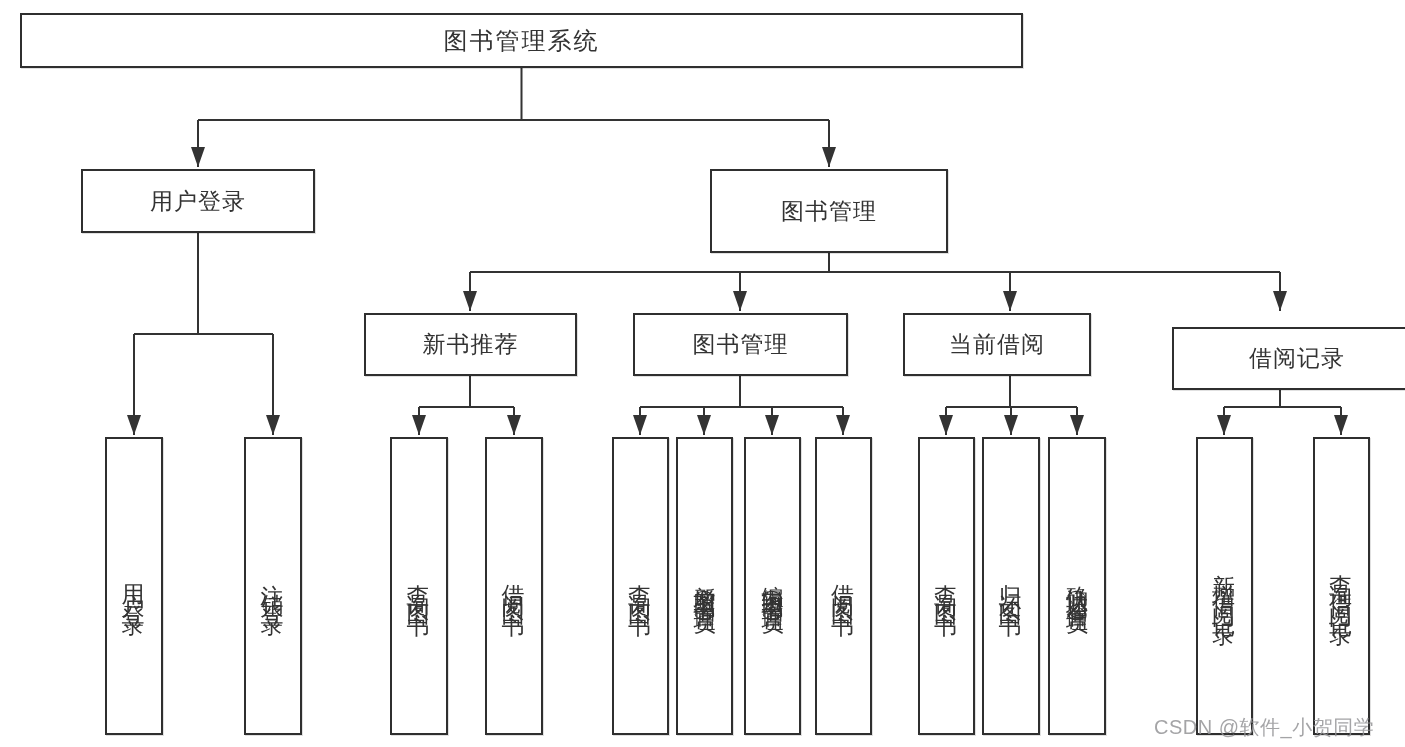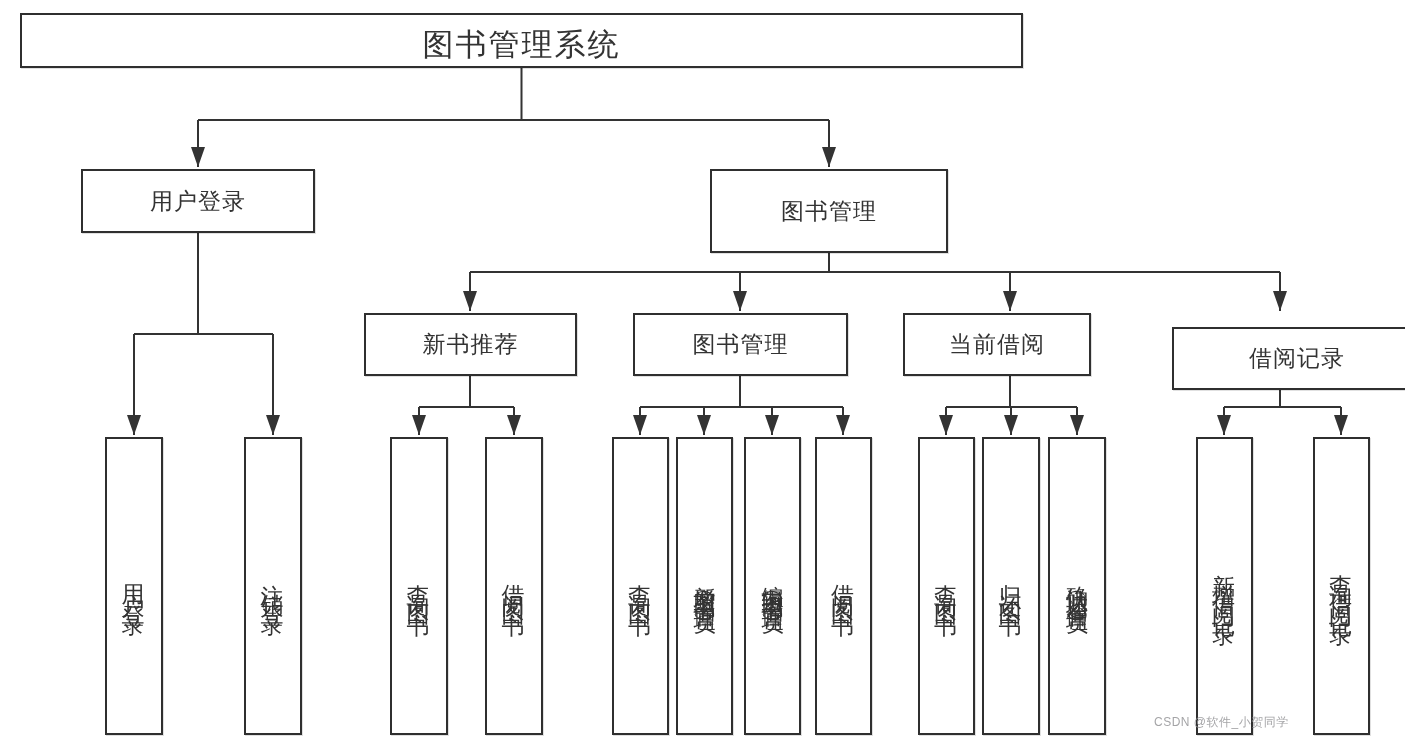--- a/index.html
+++ b/index.html
@@ -9,31 +9,31 @@
   }
   .stage{position:absolute;left:0;top:0;width:1405px;height:747px;background:#ffffff;}
   .connectors{position:absolute;left:0;top:0;z-index:1;}
   .node{
     position:absolute;z-index:2;box-sizing:border-box;
     background:#ffffff;border:2.5px solid #2f2f2f;
     display:flex;align-items:center;justify-content:center;
     color:#333333;font-size:23px;letter-spacing:1px;
     box-shadow:1px 1px 0 rgba(0,0,0,0.12);
   }
-  .node.root{font-size:31px;letter-spacing:2px;align-items:flex-end;}
+  .node.root{font-size:24px;letter-spacing:2px;}
   .node.branch{font-size:23px;}
   .node.leaf{
     top:437px;height:298px;
     writing-mode:vertical-rl;
   }
   .node.leaf .vtext{letter-spacing:10px;}
   .node.leaf.long .vtext{letter-spacing:4px;font-size:22px;}
   .watermark{
     position:absolute;left:1154px;top:714px;z-index:6;
-    font-size:12px;letter-spacing:0.5px;
+    font-size:20px;letter-spacing:0.5px;
     color:rgba(148,148,151,0.85);
     white-space:nowrap;
   }
 </style>
 </head>
 <body>
 
 <div class="stage">
 
   <svg class="connectors" width="1405" height="747" viewBox="0 0 1405 747">

